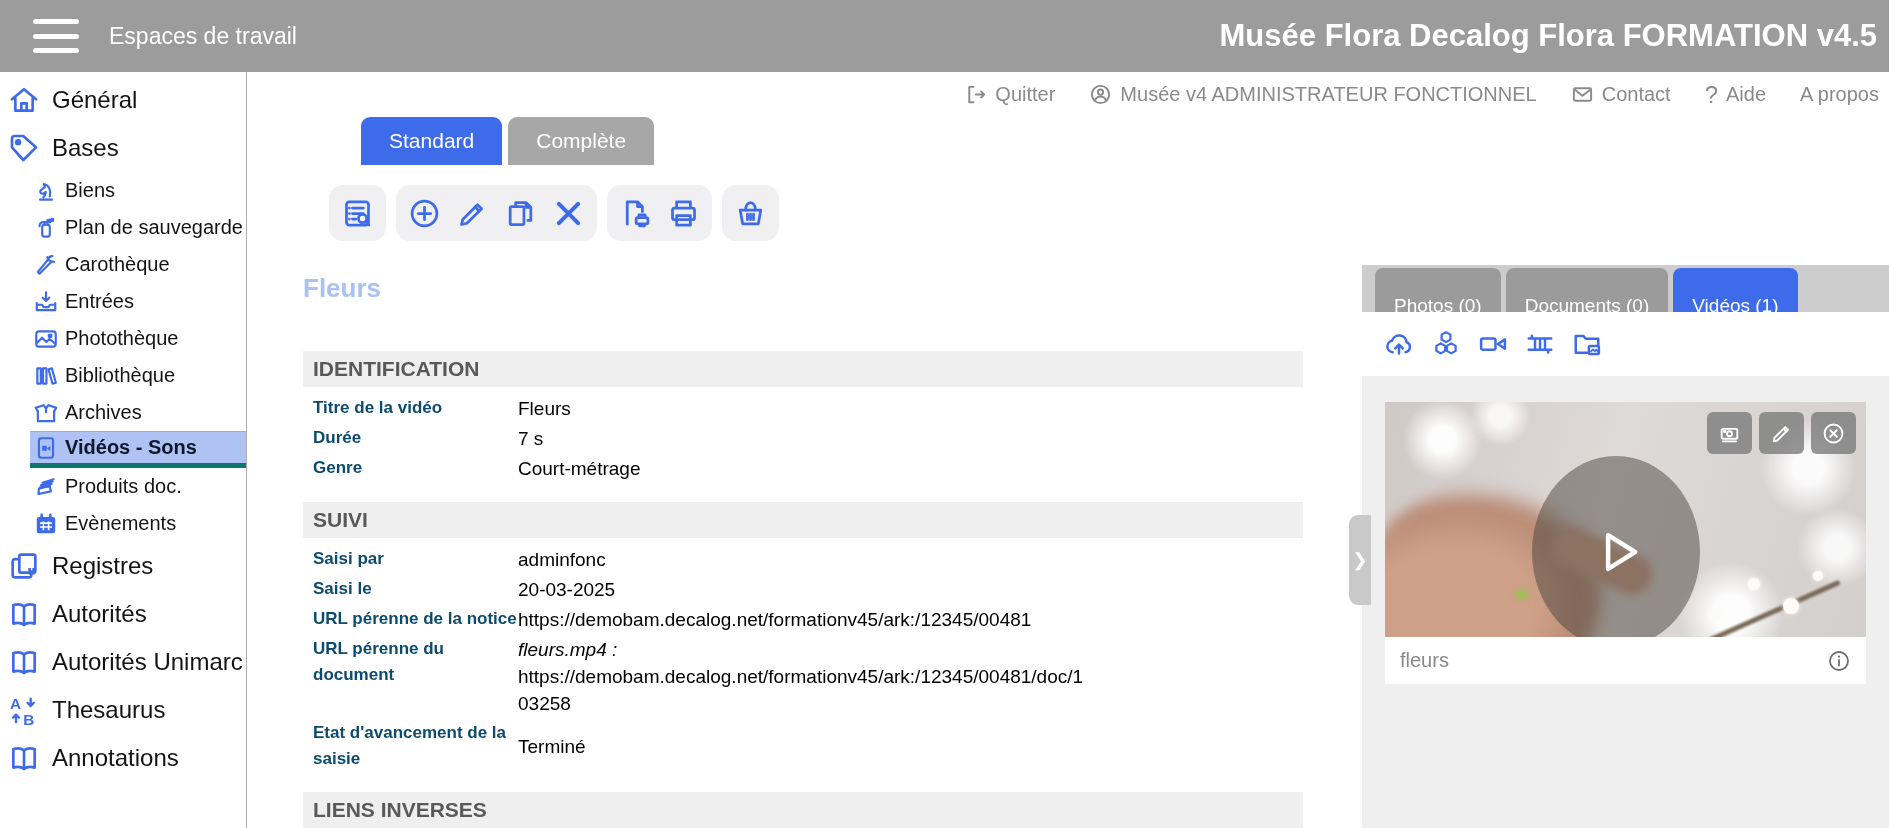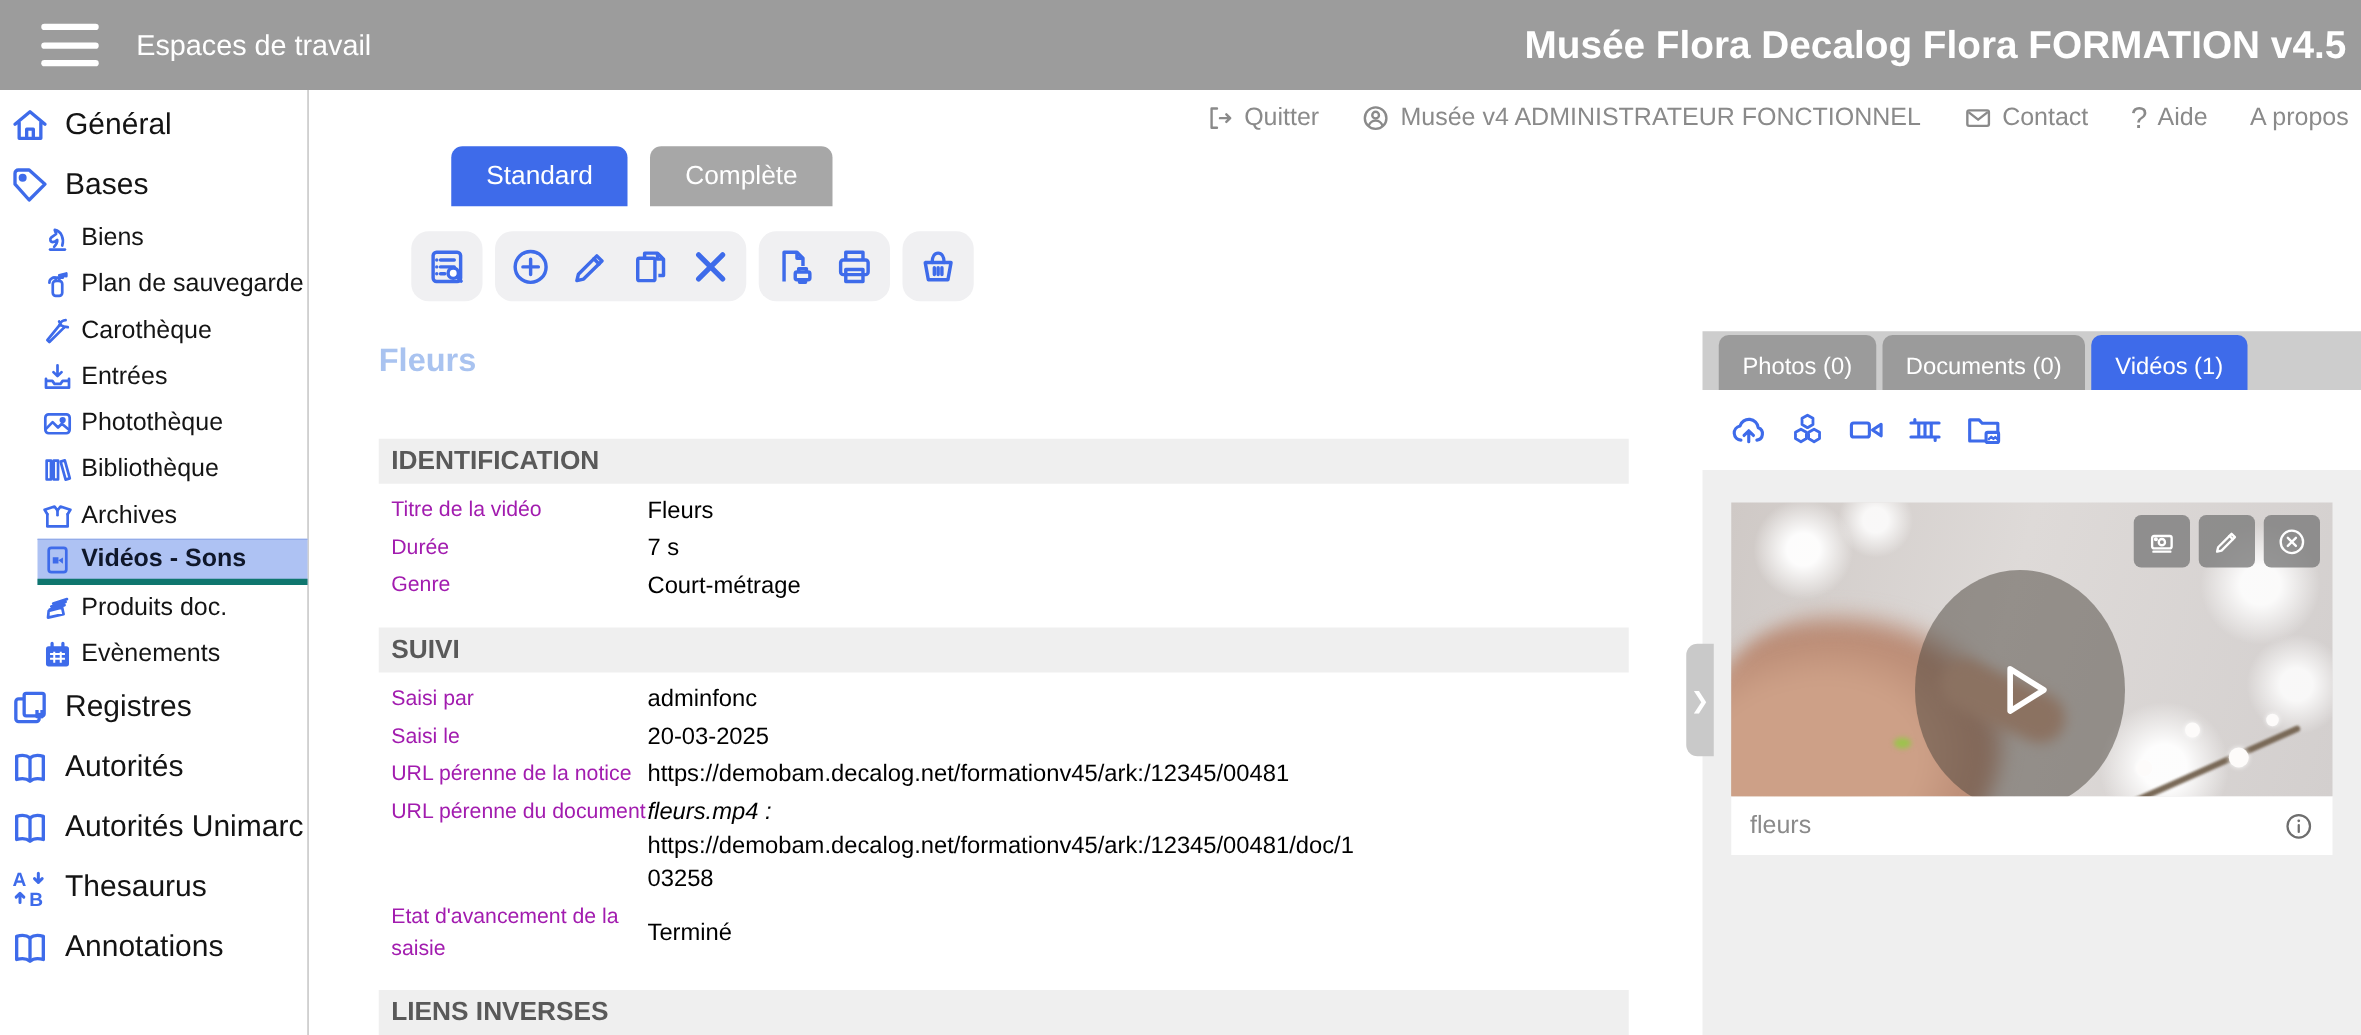--- a/index.html
+++ b/index.html
@@ -35,51 +35,51 @@
   .menubar { height:48px; display:flex; align-items:center; justify-content:flex-end;
              gap:34px; padding-right:10px; color:#8A8A8A; font-size:20px; background:#fff; }
   .mbitem { display:flex; align-items:center; gap:8px; cursor:pointer; }
   .mbitem .ic { width:23px; height:23px; color:#8A8A8A; }
   .qmark { font-size:24px; }
 
   .contentrow { flex:1; display:flex; }
 
   
   .record { flex:1; padding-left:56px; background:#fff; }
-  .vtabs { display:flex; margin-left:58px; gap:18px; }
+  .vtabs { display:flex; margin-left:58px; gap:6px; }
   .vtab { height:48px; line-height:48px; padding:0 28px; font-size:21px; color:#fff;
           border-radius:9px 9px 0 0; background:#A7A7A7; cursor:pointer; }
   .vtab.active { background:#3E6BEA; }
 
   .toolbar { display:flex; gap:10px; margin-top:20px; margin-left:26px; }
   .tgroup { background:#F0F0F2; border-radius:14px; height:56px; display:flex;
             align-items:center; padding:0 12px; gap:15px; }
   .tbtn { width:33px; height:33px; color:#3E6BEA; cursor:pointer; }
 
   .rectitle { margin-top:32px; font-size:26px; color:#A9C3F0; height:30px; }
 
   .sections { margin-top:48px; width:1000px; }
   .band { background:#EFEFEF; height:36px; line-height:36px; padding-left:10px;
           font-size:21px; font-weight:bold; color:#595959; }
   .band.mt { margin-top:13px; }
   .rows { padding:8px 0 4px 10px; }
   .frow { display:grid; grid-template-columns:205px 1fr; align-items:start; margin-bottom:3px; }
   .frow.center { align-items:center; }
-  .flabel { color:#a21caf; font-weight:normal; font-size:17px; line-height:26px; padding-right:0; }
+  .flabel { color:#0c4a6e; font-weight:bold; font-size:17px; line-height:26px; padding-right:0; }
   .fvalue { color:#000; font-size:19px; line-height:27px; max-width:575px; }
   .fvalue.url { word-break:break-all; }
   .fname { font-style:italic; display:block; }
 
   
   .mediacol { width:527px; position:relative; background:#fff; }
   .mediapanel { margin-top:148px; height:calc(100% - 148px); display:flex; flex-direction:column; }
   .mtabs { background:#CDCDCD; height:47px; display:flex; align-items:flex-end;
            padding-left:13px; gap:5px; }
   .mtab { background:#9B9B9B; color:#fff; font-size:19px; height:44px; line-height:44px;
-          padding:4px 19px; border-radius:8px 8px 0 0; cursor:pointer; }
+          padding:16px 19px; border-radius:8px 8px 0 0; cursor:pointer; }
   .mtab.active { background:#3E6BEA; }
   .micons { background:#fff; height:64px; display:flex; align-items:center; gap:17px;
             padding-left:22px; }
   .mbtn { width:30px; height:30px; color:#3E6BEA; cursor:pointer; }
   .mbody { background:#EFEFEF; flex:1; padding:26px 23px 0 23px; }
 
   .thumb { height:235px; position:relative; overflow:hidden; cursor:pointer;
     background:
       radial-gradient(circle at 12% 16%, rgba(255,255,255,.95) 0 13px, transparent 40px),
       radial-gradient(circle at 24% 6%,  rgba(255,255,255,.85) 0 10px, transparent 30px),

